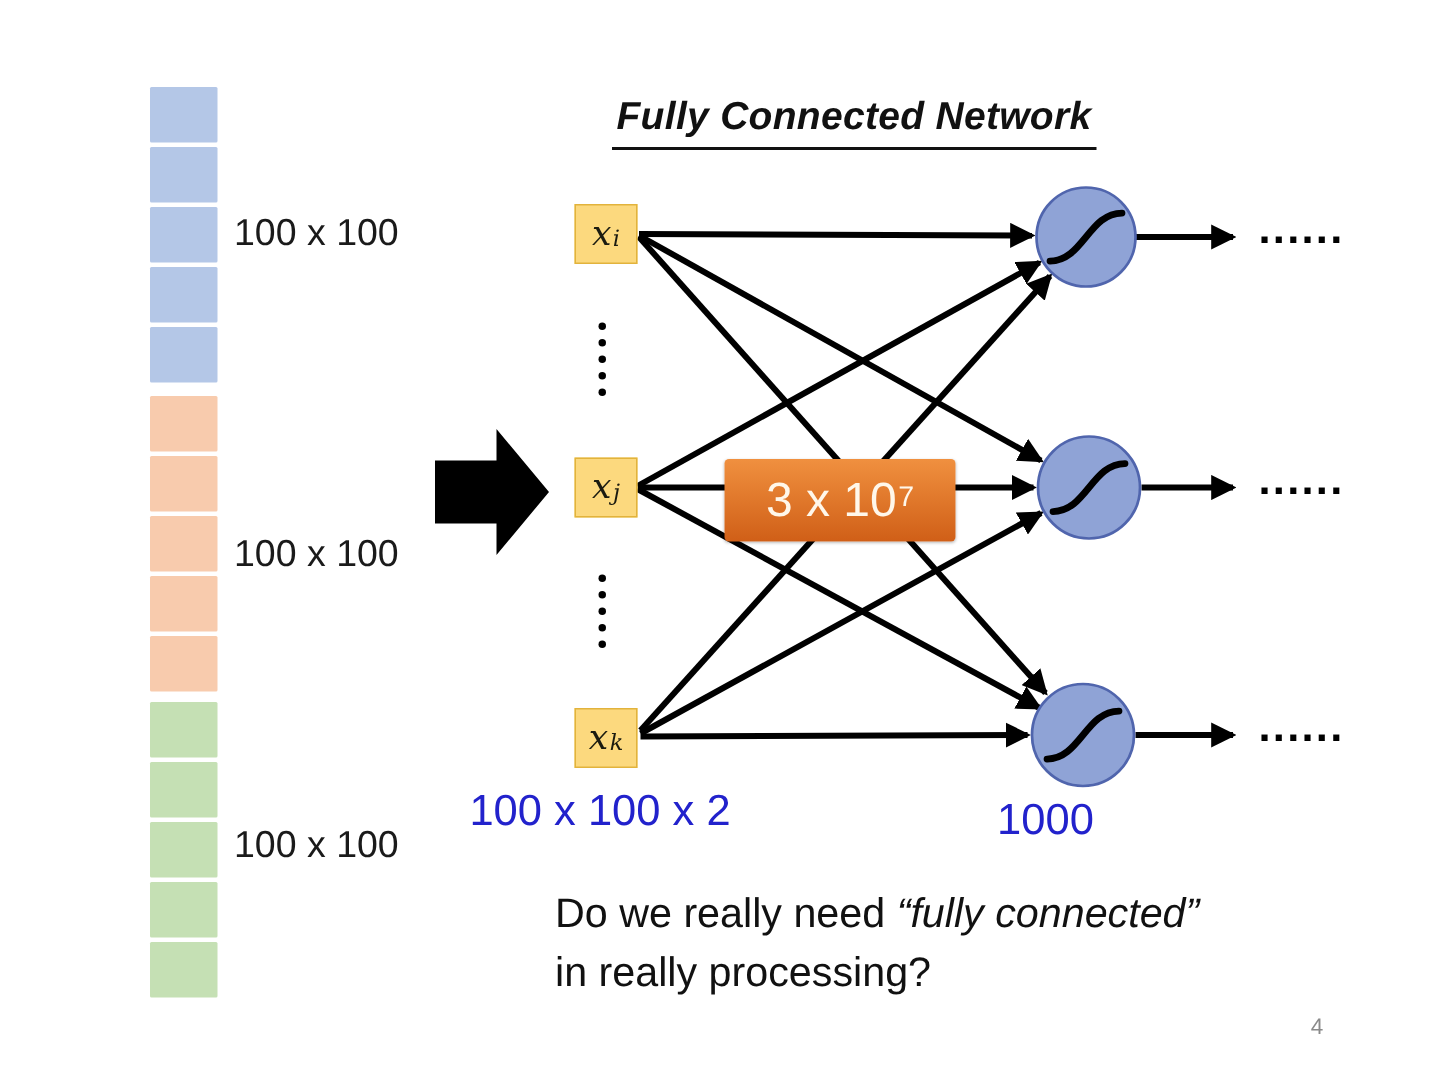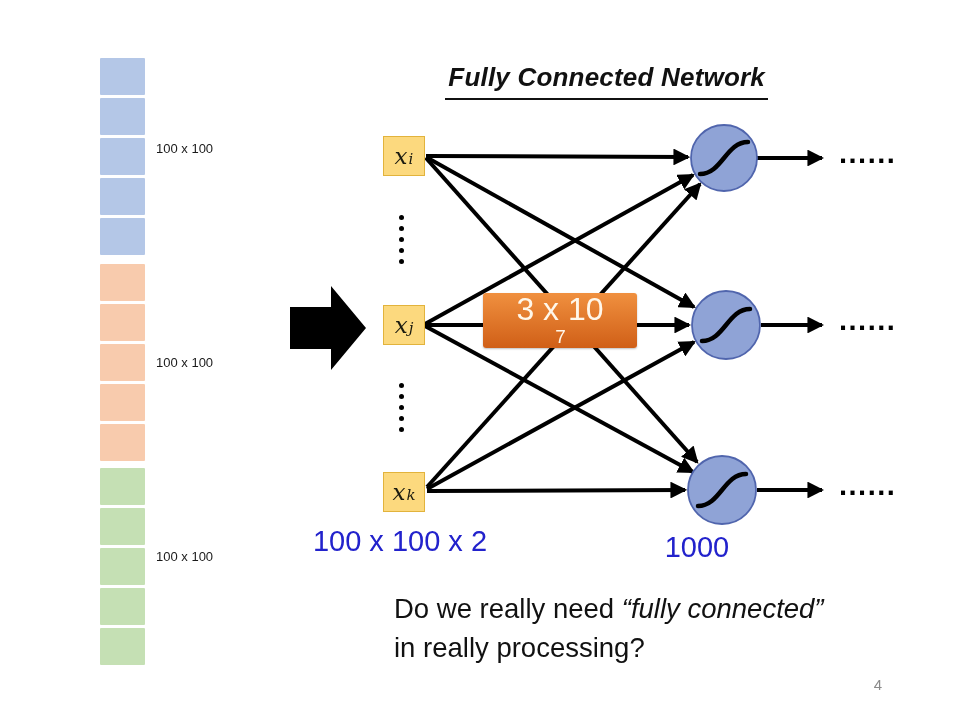--- a/index.html
+++ b/index.html
@@ -3,76 +3,76 @@
 <meta charset="utf-8">
 <style>
   html,body{margin:0;padding:0;background:#fff;}
   .slide{
     position:relative; width:960px; height:720px; background:#ffffff;
     font-family:"Liberation Sans", sans-serif; overflow:hidden; color:#111;
   }
   .diagram{position:absolute; left:0; top:0;}
 
   .slide-title{
-    position:absolute; left:408px; top:62px; width:360px; text-align:right;text-decoration:underline;
+    position:absolute; left:408px; top:62px; width:360px; text-align:left;text-decoration:underline;
   }
   .slide-title span{
     display:inline-block; font-size:26px; font-weight:bold; font-style:italic;
     color:#111; border-bottom:2.5px solid #111; padding:0 3px 5px 3px;
     letter-spacing:0.2px;
   }
 
   .stack-group{
     position:absolute; left:100px; width:45px; display:flex;
     flex-direction:column; gap:3px;
   }
   .sq{width:45px; height:37px; background:var(--sq-color); border-radius:1px;}
   .g1{top:58px;} .g2{top:264px;} .g3{top:468px;}
   .stack-label{
-    position:absolute; left:156px; font-size:13px; color:#1a1a1a; white-space:nowrap;
+    position:absolute; left:156px; font-size:25px; color:#1a1a1a; white-space:nowrap;
   }
   .l1{top:141px;} .l2{top:355px;} .l3{top:549px;}
 
   .input-node{
     position:absolute; left:383px; width:42px; height:40px; box-sizing:border-box;
     background:var(--node-yellow); border:1.5px solid var(--node-yellow-border);
     display:flex; align-items:center; justify-content:center;
     font-family:"DejaVu Serif", serif; font-style:italic; font-size:23px; color:#1b1b10;
   }
   .n1{top:136px;} .n2{top:305px;} .n3{top:472px;}
   .input-node sub{font-size:15px; margin-left:1px; transform:translateY(3px);}
 
   .vdots{
     position:absolute; left:399px; display:flex; flex-direction:column; gap:6px;
   }
   .d1{top:215px;} .d2{top:383px;}
   .vdots i{width:5px; height:5px; background:#000; border-radius:50%;}
 
   .weights-badge{
-    position:absolute; left:483px; top:293px; width:154px; height:55px;
+    position:absolute; left:483px; top:306px; width:154px; height:55px;
     background:linear-gradient(180deg, var(--badge-top) 0%, var(--badge-bottom) 100%);
     border-radius:3px; display:flex; align-items:center; justify-content:center;
-    color:#fff7ea; font-size:32px; box-shadow:0 1px 2px rgba(0,0,0,0.25);flex-direction:column;
+    color:#fff7ea; font-size:32px; box-shadow:0 1px 2px rgba(0,0,0,0.25);
   }
   .weights-badge sup{font-size:19px; transform:translateY(-2px); margin-left:1px;}
 
   .blue-label{
     position:absolute; color:var(--blue-text); font-size:29px; text-align:center; white-space:nowrap;
   }
   .dim-label{left:300px; top:525px; width:200px;}
   .count-label{left:628px; top:531px; width:138px;}
 
   .ellipsis{
     position:absolute; left:839px; font-size:29px; font-weight:bold;
     letter-spacing:1.5px; color:#000; line-height:1;
   }
   .e1{top:139px;} .e2{top:306px;} .e3{top:471px;}
 
   .question{
-    position:absolute; left:370px; top:589px; font-size:27.5px; line-height:39px; color:#111;margin-left:24px;
+    position:absolute; left:370px; top:589px; font-size:27.5px; line-height:39px; color:#111;
   }
   .question .it{font-style:italic;}
 
   .page-number{
     position:absolute; left:866px; top:676px; width:24px; text-align:center;
     font-size:15px; color:#8a8a8a;
   }
 </style>
 </head>
 <body>

